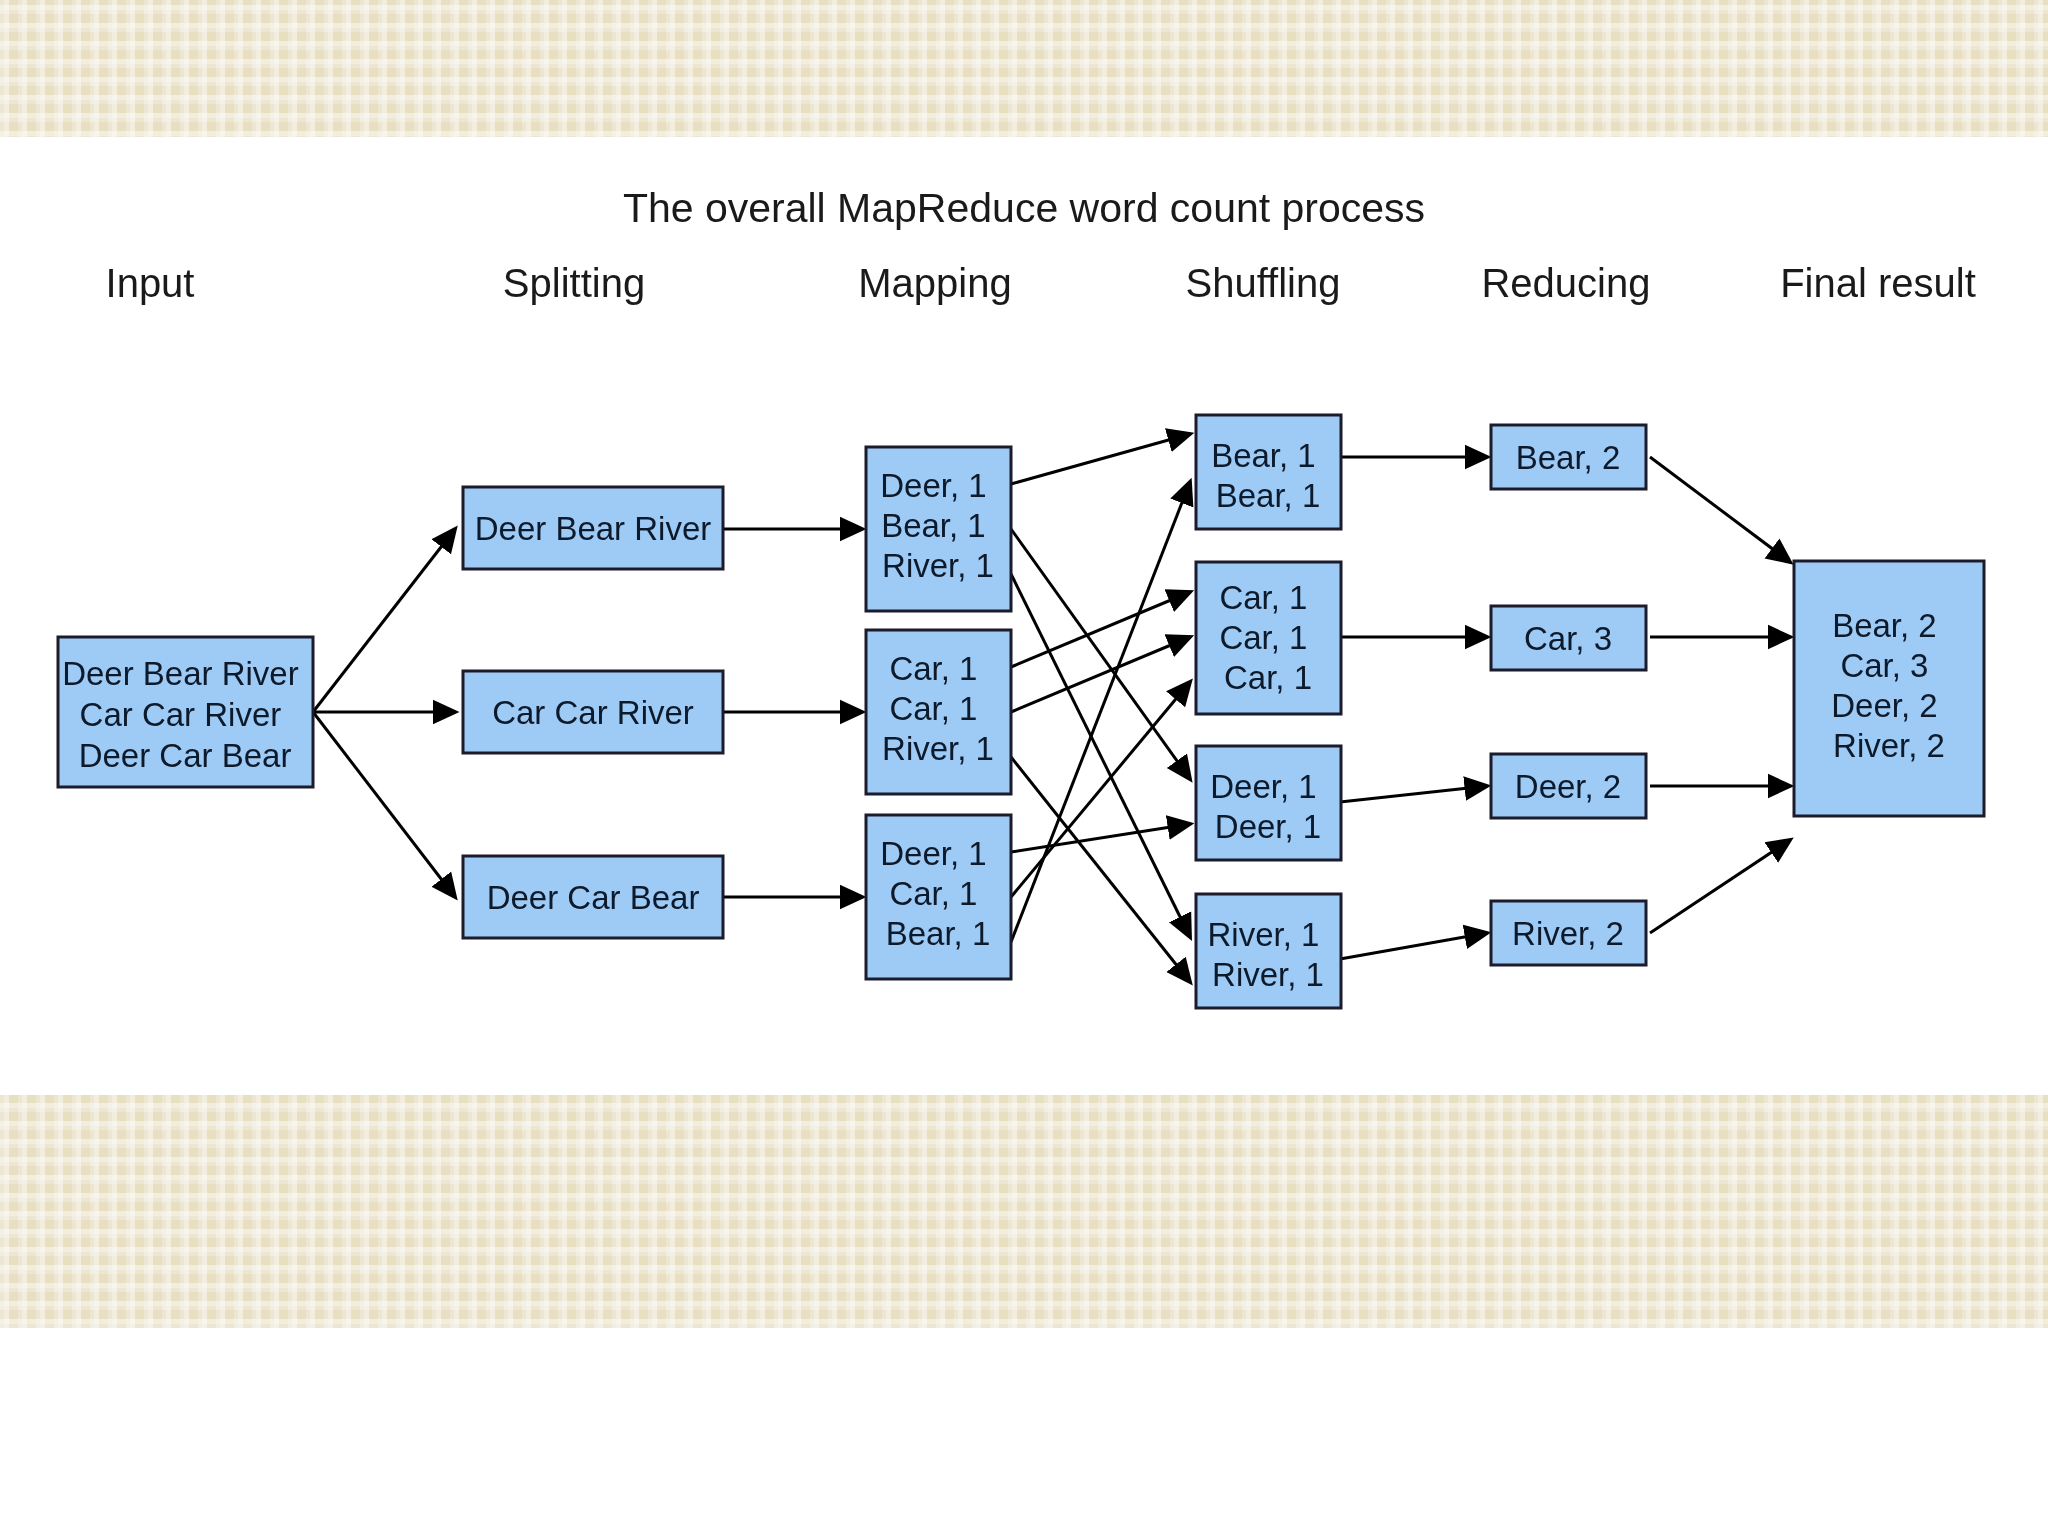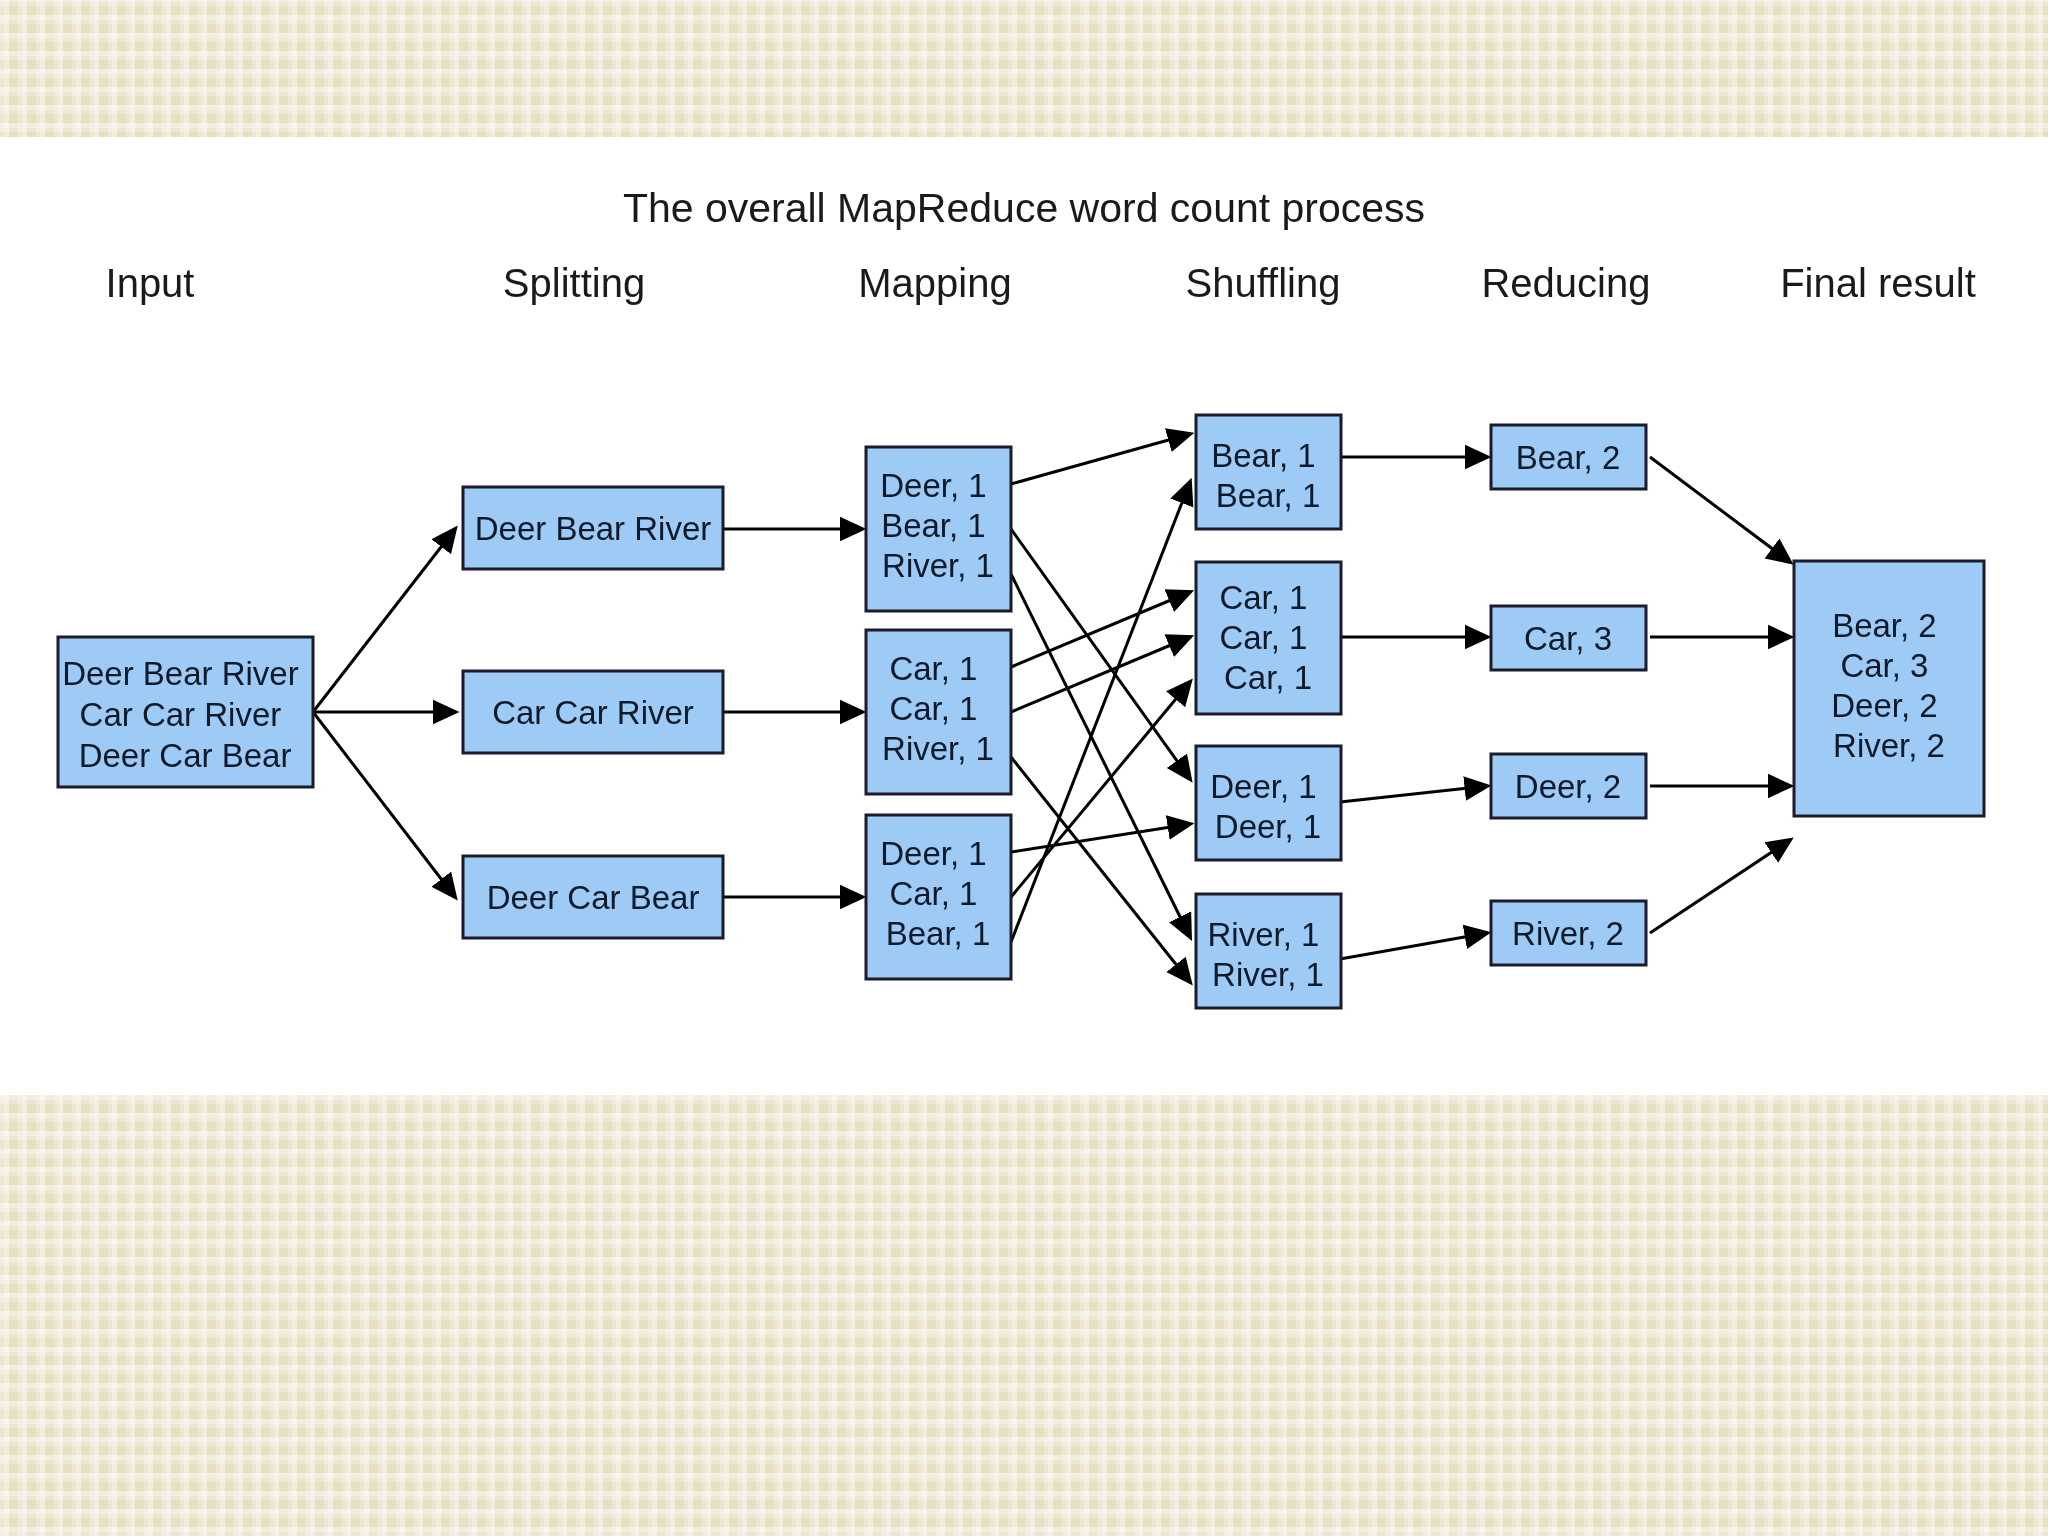--- a/index.html
+++ b/index.html
@@ -6,21 +6,21 @@
     margin: 0;
     padding: 0;
     width: 2048px;
     height: 1536px;
     overflow: hidden;
     font-family: "Liberation Sans", sans-serif;
   }
   #slide {
     position: relative;
     width: 2048px;
-    height: 1536px;
+    height: 1328px;
     background-color: #e8dfc0;
     background-image:
       repeating-linear-gradient(0deg, rgba(255,255,255,0.45) 0px, rgba(255,255,255,0.45) 9px, rgba(0,0,0,0.0) 9px, rgba(0,0,0,0.0) 18px),
       repeating-linear-gradient(90deg, rgba(255,255,255,0.45) 0px, rgba(255,255,255,0.45) 9px, rgba(0,0,0,0.0) 9px, rgba(0,0,0,0.0) 18px),
       repeating-linear-gradient(0deg, rgba(175,160,110,0.22) 0px, rgba(175,160,110,0.22) 4px, rgba(0,0,0,0) 4px, rgba(0,0,0,0) 18px),
       repeating-linear-gradient(90deg, rgba(175,160,110,0.22) 0px, rgba(175,160,110,0.22) 4px, rgba(0,0,0,0) 4px, rgba(0,0,0,0) 18px);
     background-blend-mode: normal;
   }
   #white-panel {
     position: absolute;

